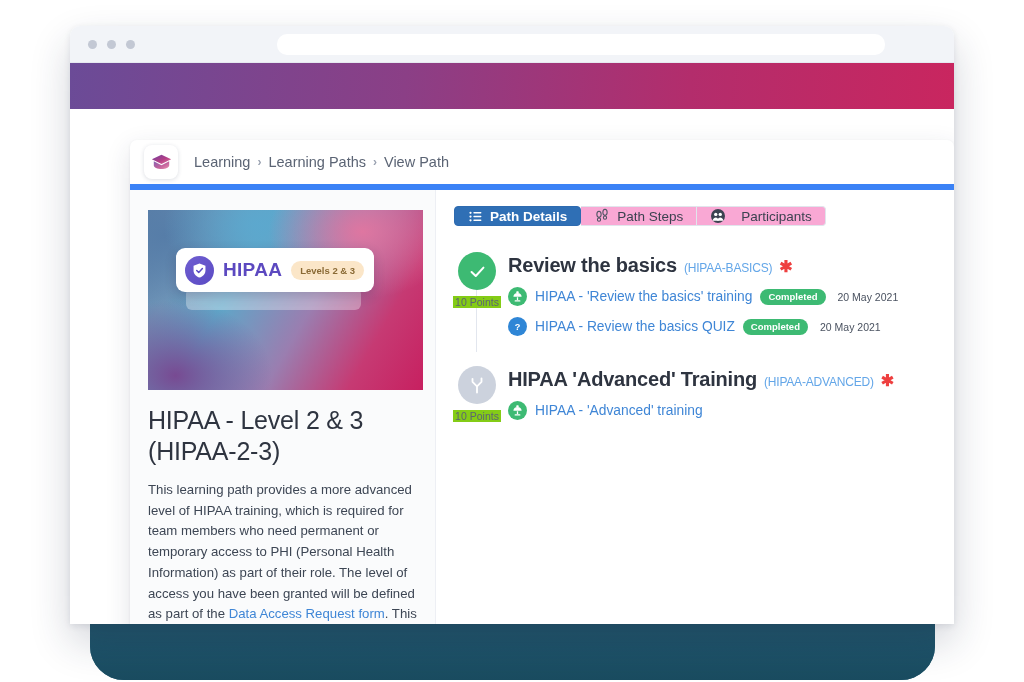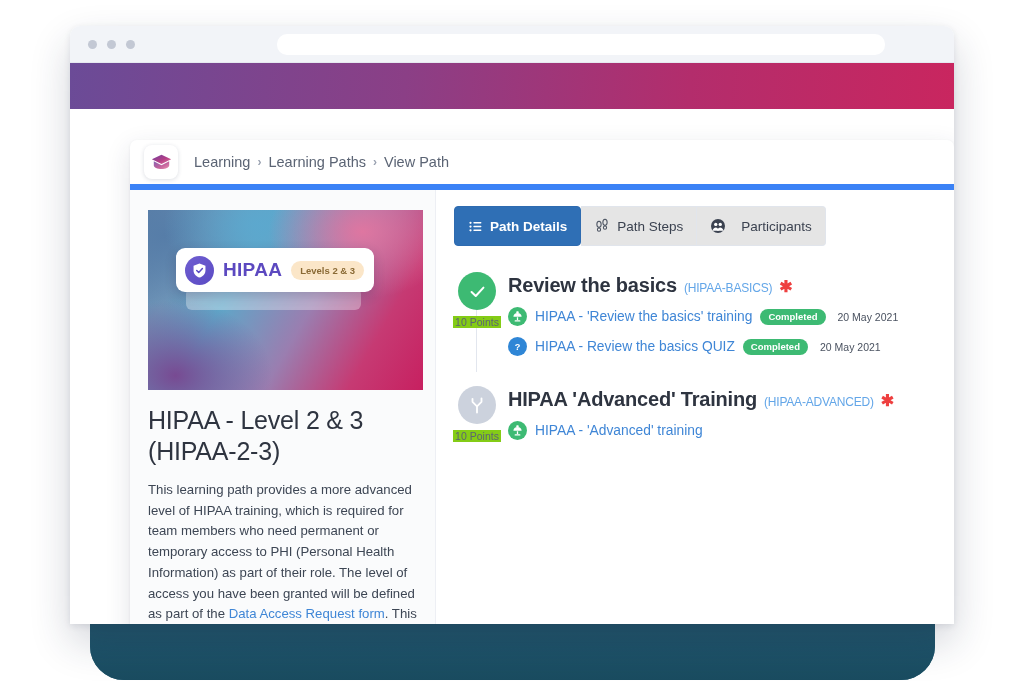--- a/index.html
+++ b/index.html
@@ -197,29 +197,29 @@
     font-size: 13.2px;
     line-height: 1.57;
     color: #3d4654;
   }
   .path-desc a { color: #3f86d6; text-decoration: none; }
 
   
   .tabs {
     display: flex;
     align-items: stretch;
-    height: 40px;
+    height: 20px;
     margin-left: 10px;
   }
   .tab {
     display: flex; align-items: center; gap: 7px;
     padding: 0 13px;
     font-size: 13.5px;
     color: #3b4250;
-    background: #e5e5e5;
+    background: #f9a8d4;
     border: 1px solid #e1e5ec;
     border-left: none;
     cursor: pointer;
     white-space: nowrap;
   }
   .tab:first-child {
     border-left: 1px solid #2e6bb0;
     border-radius: 4px 0 0 4px;
   }
   .tab:last-child { border-radius: 0 4px 4px 0; gap: 15px; }

